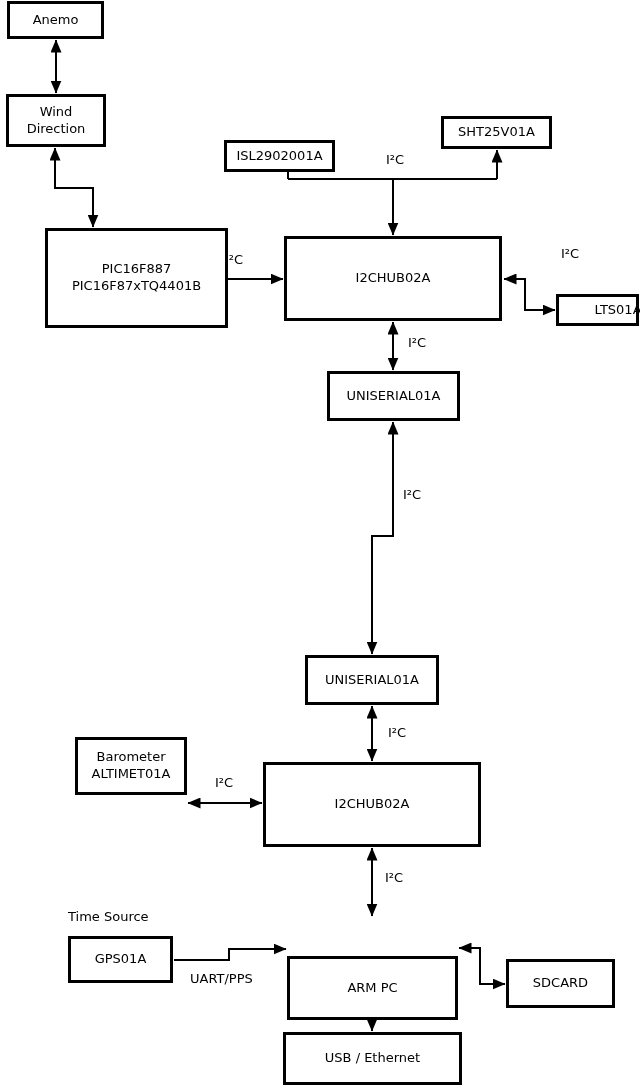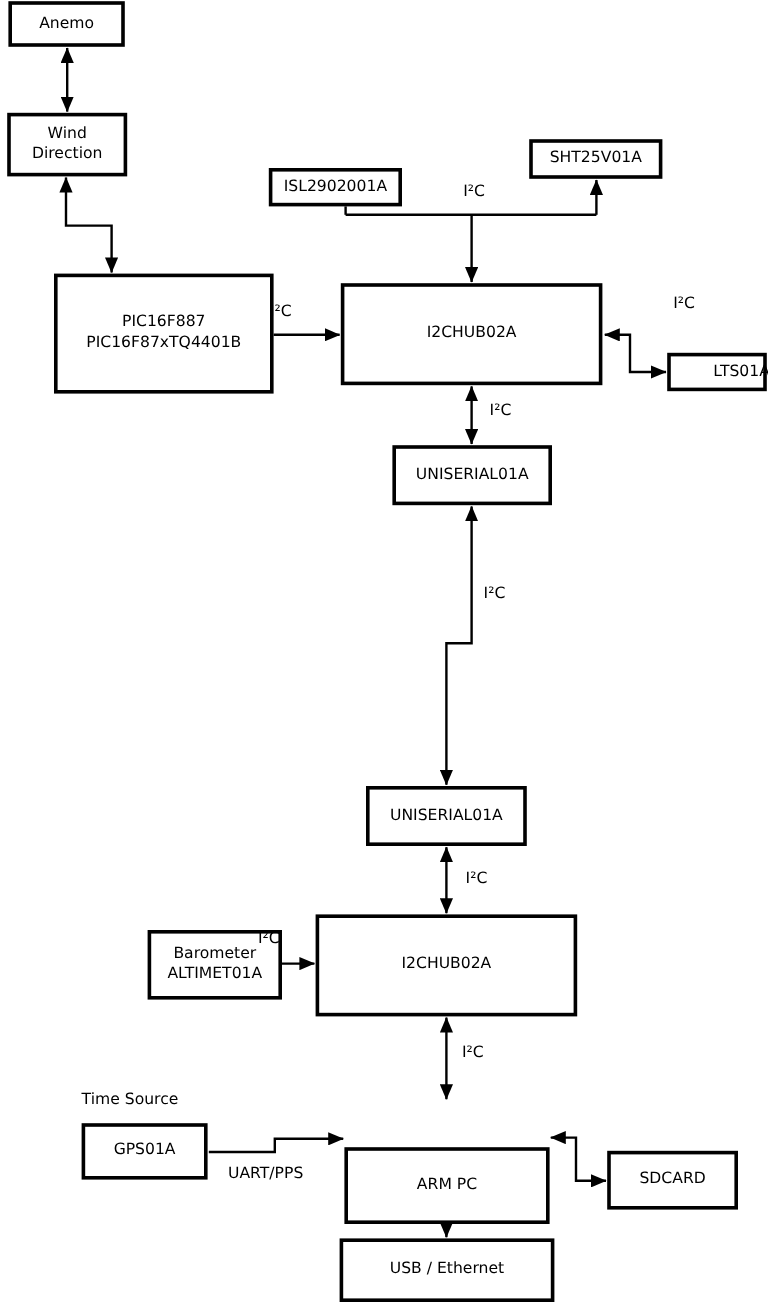--- a/index.html
+++ b/index.html
@@ -99,21 +99,21 @@
   </div>
 
   <div class="node" style="left:305px; top:655px; width:134px; height:50px;">
     <span>UNISERIAL01A</span>
   </div>
 
   <div class="node" style="left:263px; top:762px; width:218px; height:85px;">
     <span>I2CHUB02A</span>
   </div>
 
-  <div class="node" style="left:75px; top:775px; width:112px; height:58px;margin-left:48px;">
+  <div class="node" style="left:75px; top:737px; width:112px; height:58px;">
     <span>Barometer</span>
     <span>ALTIMET01A</span>
   </div>
 
   <div class="node" style="left:287px; top:956px; width:171px; height:64px;">
     <span>ARM PC</span>
   </div>
 
   <div class="node" style="left:68px; top:936px; width:105px; height:47px;">
     <span>GPS01A</span>

